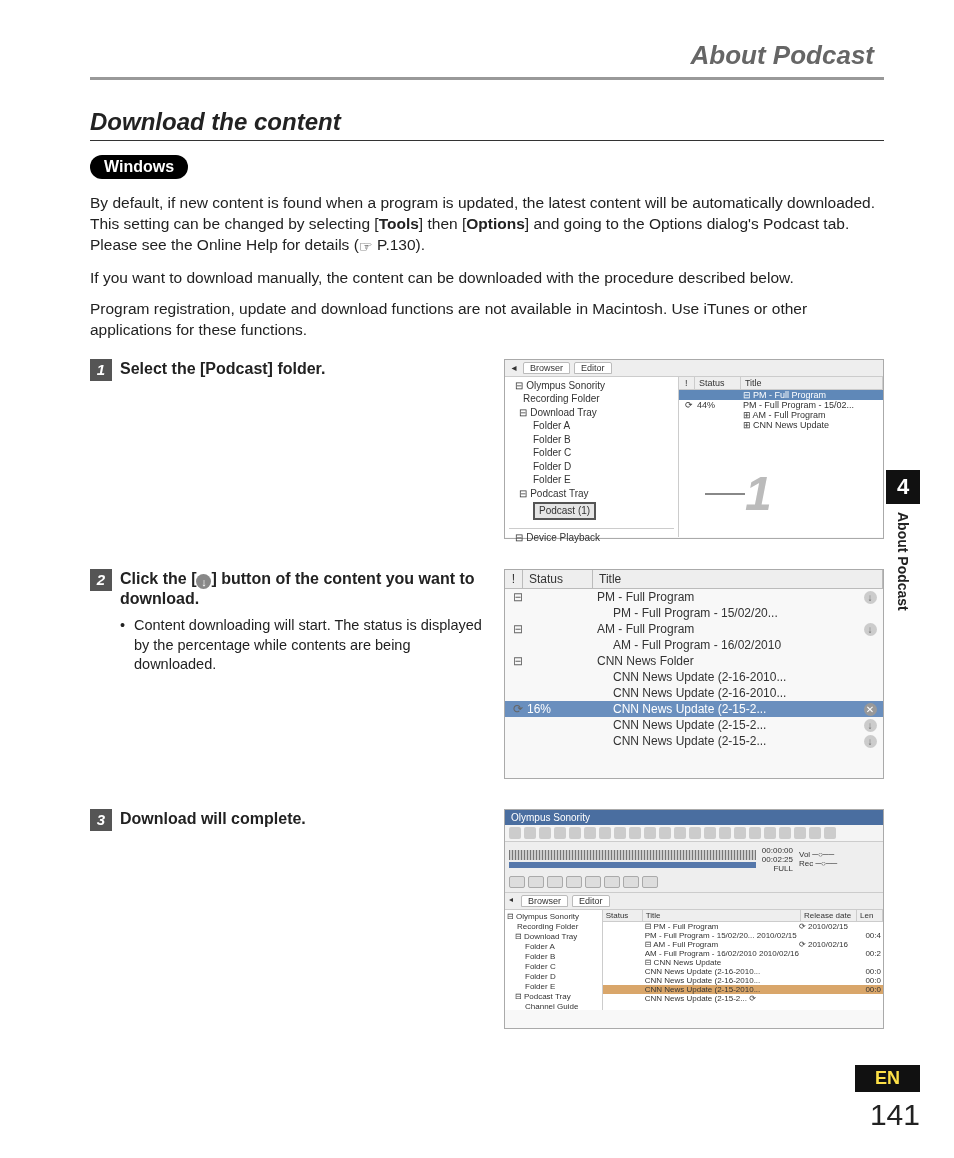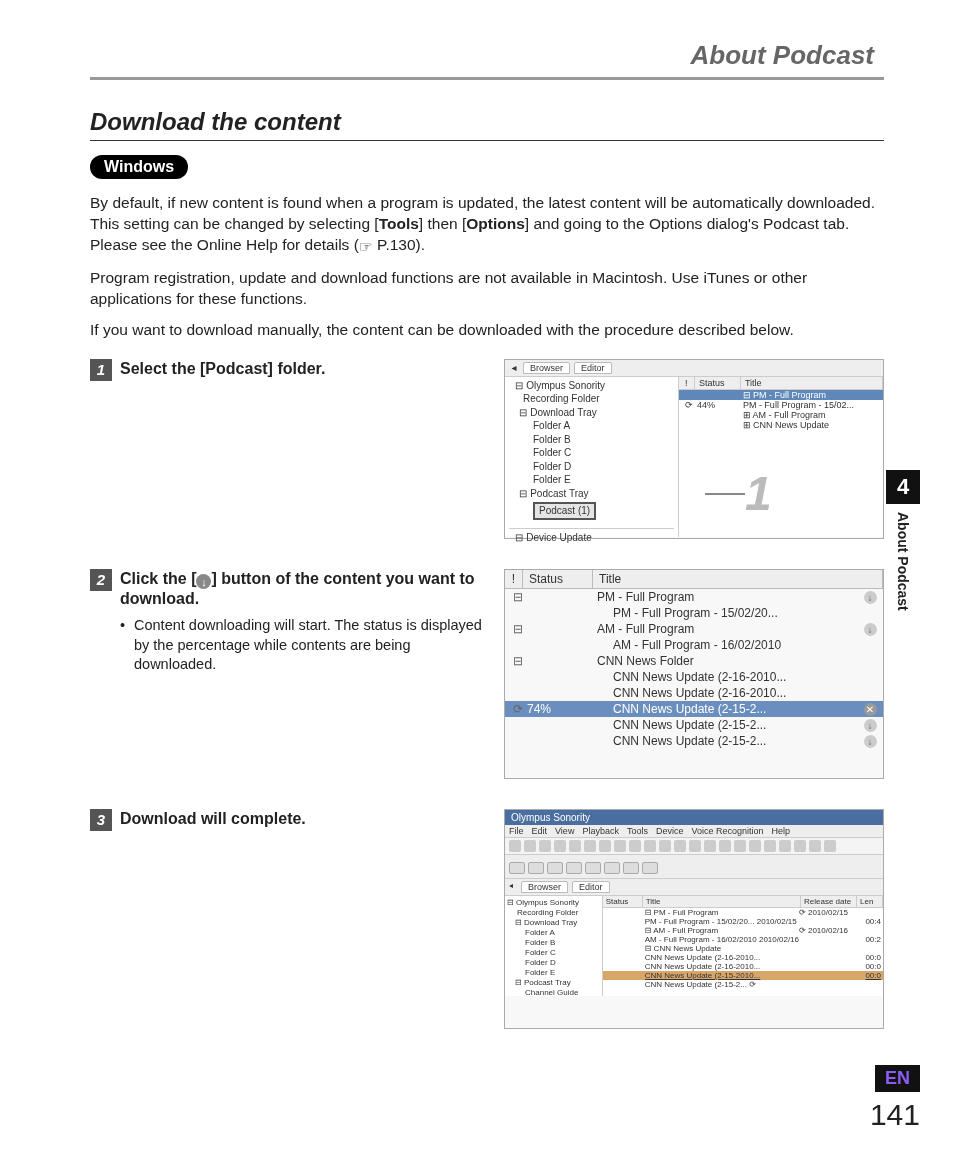--- a/index.html
+++ b/index.html
@@ -195,21 +195,21 @@
   .s3player { background: #eee; padding: 4px; border-bottom: 1px solid #ccc; }
   .s3wave { height: 10px; background: repeating-linear-gradient(90deg,#777,#777 1px,#ccc 1px,#ccc 3px); margin-bottom: 2px; }
   .s3ctrl { display: flex; gap: 3px; }
   .s3ctrl i { width: 16px; height: 12px; background: #ddd; border: 1px solid #aaa; display: inline-block; border-radius: 2px; }
   .s3split { display: flex; height: 100px; }
   .s3tree { width: 34%; border-right: 1px solid #ccc; background: #fff; font-size: 8px; padding: 2px; line-height: 1.25; }
   .s3list { flex: 1; background: #fff; font-size: 8px; }
   .s3lhead { display: flex; background: #eee; border-bottom: 1px solid #ccc; }
   .s3lhead span { padding: 1px 3px; border-right: 1px solid #ccc; }
   .s3lr { display: flex; padding: 0 2px; }
-  .s3lr.hl { background: #d9a66a; text-decoration: underline; }
+  .s3lr.hl { background: #d9a66a; }
   .s3lr .t { flex: 1; white-space: nowrap; overflow: hidden; }
   .s3lr .r { width: 56px; }
   .s3lr .l { width: 26px; text-align: right; }
 
   
   .side-tab {
     position: absolute;
     right: 34px;
     top: 470px;
     display: flex;
@@ -234,24 +234,24 @@
   }
   
   .footer {
     position: absolute;
     right: 34px;
     bottom: 26px;
     text-align: right;
   }
   .footer .lang {
     background: #111;
-    color: #8b5cf6;
+    color: #fde047;
     font-weight: 700;
     font-size: 18px;
-    padding: 3px 10px;
+    padding: 3px 20px;
     display: inline-block;
     text-align: right;
   }
   .footer .page-num {
     font-size: 30px;
     font-weight: 400;
     margin-top: 6px;
   }
 </style>
 </head>
@@ -261,22 +261,22 @@
   <div class="header-title">About Podcast</div>
   <div class="header-rule"></div>
 
   <div class="section-title">Download the content</div>
   <div class="os-pill">Windows</div>
 
   <div class="intro">
     <p>
       <span>By default, if new content is found when a program is updated, the latest content will be automatically downloaded. This setting can be changed by selecting [</span><b>Tools</b><span>] then [</span><b>Options</b><span>] and going to the Options dialog's Podcast tab.  Please see the Online Help for details (</span><span class="pointer-icon-inline">☞</span><span> P.130).</span>
     </p>
+    <p>If you want to download manually, the content can be downloaded with the procedure described below.</p>
     <p>Program registration, update and download functions are not available in Macintosh. Use iTunes or other applications for these functions.</p>
-    <p>If you want to download manually, the content can be downloaded with the procedure described below.</p>
   </div>
 
   
   <div class="step-row">
     <div class="step-left">
       <div class="step-head">
         <div class="step-num">1</div>
         <div class="step-title">
           <span>Select the [</span><span>Podcast</span><span>] folder.</span>
         </div>
@@ -294,21 +294,21 @@
             <div>⊟ <span>Olympus Sonority</span></div>
             <div style="padding-left:14px;">Recording Folder</div>
             <div style="padding-left:10px;">⊟ <span>Download Tray</span></div>
             <div style="padding-left:24px;">Folder A</div>
             <div style="padding-left:24px;">Folder B</div>
             <div style="padding-left:24px;">Folder C</div>
             <div style="padding-left:24px;">Folder D</div>
             <div style="padding-left:24px;">Folder E</div>
             <div style="padding-left:10px;">⊟ <span>Podcast Tray</span></div>
             <div style="padding-left:24px;"><span class="pod-sel">Podcast (1)</span></div>
-            <div style="margin-top:8px;border-top:1px solid #ccc;padding-top:2px;">⊟ <span>Device Update</span></div>
+            <div style="margin-top:8px;border-top:1px solid #ccc;padding-top:2px;">⊟ <span>Device Playback</span></div>
           </div>
           <div class="list-col">
             <div class="list-head">
               <span class="col-e">!</span>
               <span class="col-s">Status</span>
               <span class="col-t">Title</span>
             </div>
             <div class="list-row sel">
               <span class="col-e"></span>
               <span class="col-s"></span>
@@ -396,21 +396,21 @@
             <span class="d"></span>
           </div>
         <div class="s2row">
             <span class="e"></span>
             <span class="s"></span>
             <span class="t" style="padding-left:16px;">CNN News Update (2-16-2010...</span>
             <span class="d"></span>
           </div>
         <div class="s2row hl">
             <span class="e">⟳</span>
-            <span class="s">74%</span>
+            <span class="s">16%</span>
             <span class="t" style="padding-left:16px;">CNN News Update (2-15-2...</span>
             <span class="d"><span class="x-btn">✕</span></span>
           </div>
         <div class="s2row">
             <span class="e"></span>
             <span class="s"></span>
             <span class="t" style="padding-left:16px;">CNN News Update (2-15-2...</span>
             <span class="d"><span class="dl-btn">↓</span></span>
           </div>
         <div class="s2row">
@@ -427,30 +427,20 @@
   <div class="step-row" style="margin-top:30px;">
     <div class="step-left">
       <div class="step-head">
         <div class="step-num">3</div>
         <div class="step-title">Download will complete.</div>
       </div>
     </div>
     <div class="step-right">
       <div class="shot shot3">
         <div class="s3title">Olympus Sonority</div>
-        <div class="s3menu">
-          <span>File</span>
-            <span>Edit</span>
-            <span>View</span>
-            <span>Playback</span>
-            <span>Tools</span>
-            <span>Device</span>
-            <span>Voice Recognition</span>
-            <span>Help</span>
-        </div>
         <div class="s3tool">
           <i></i>
             <i></i>
             <i></i>
             <i></i>
             <i></i>
             <i></i>
             <i></i>
             <i></i>
             <i></i>
@@ -462,20 +452,35 @@
             <i></i>
             <i></i>
             <i></i>
             <i></i>
             <i></i>
             <i></i>
             <i></i>
             <i></i>
         </div>
         <div class="s3player">
+          <div style="display:flex;gap:6px;align-items:center;">
+            <div style="flex:1;">
+              <div class="s3wave"></div>
+              <div style="height:6px;background:#5577aa;"></div>
+            </div>
+            <div style="font-size:8px;text-align:right;">
+              <div>00:00:00</div>
+              <div>00:02:25</div>
+              <div>FULL</div>
+            </div>
+            <div style="font-size:8px;width:80px;">
+              <div>Vol ─○──</div>
+              <div>Rec ─○──</div>
+            </div>
+          </div>
           <div class="s3ctrl" style="margin-top:3px;">
             <i></i>
               <i></i>
               <i></i>
               <i></i>
               <i></i>
               <i></i>
               <i></i>
               <i></i>
           </div>

